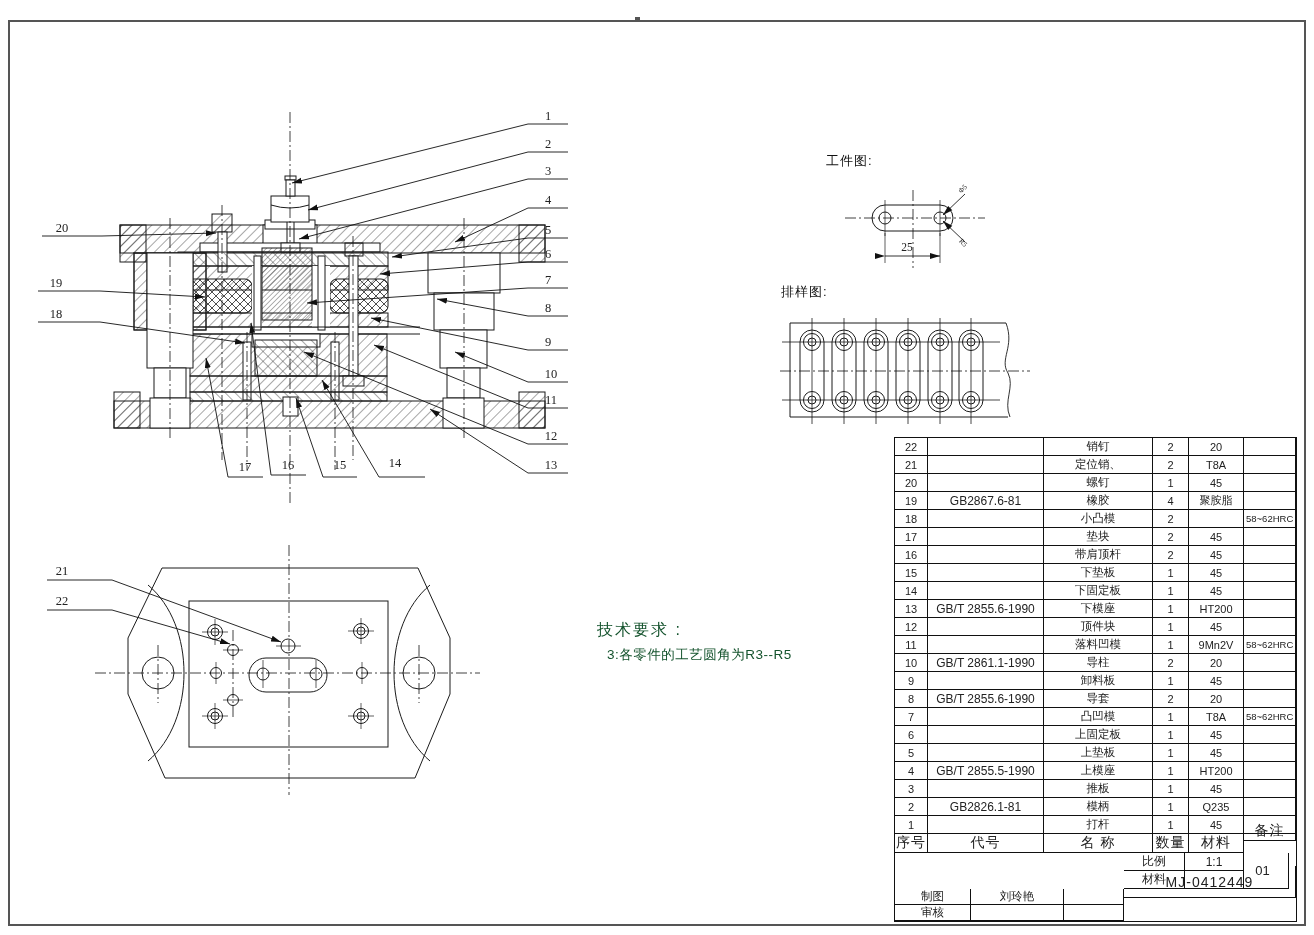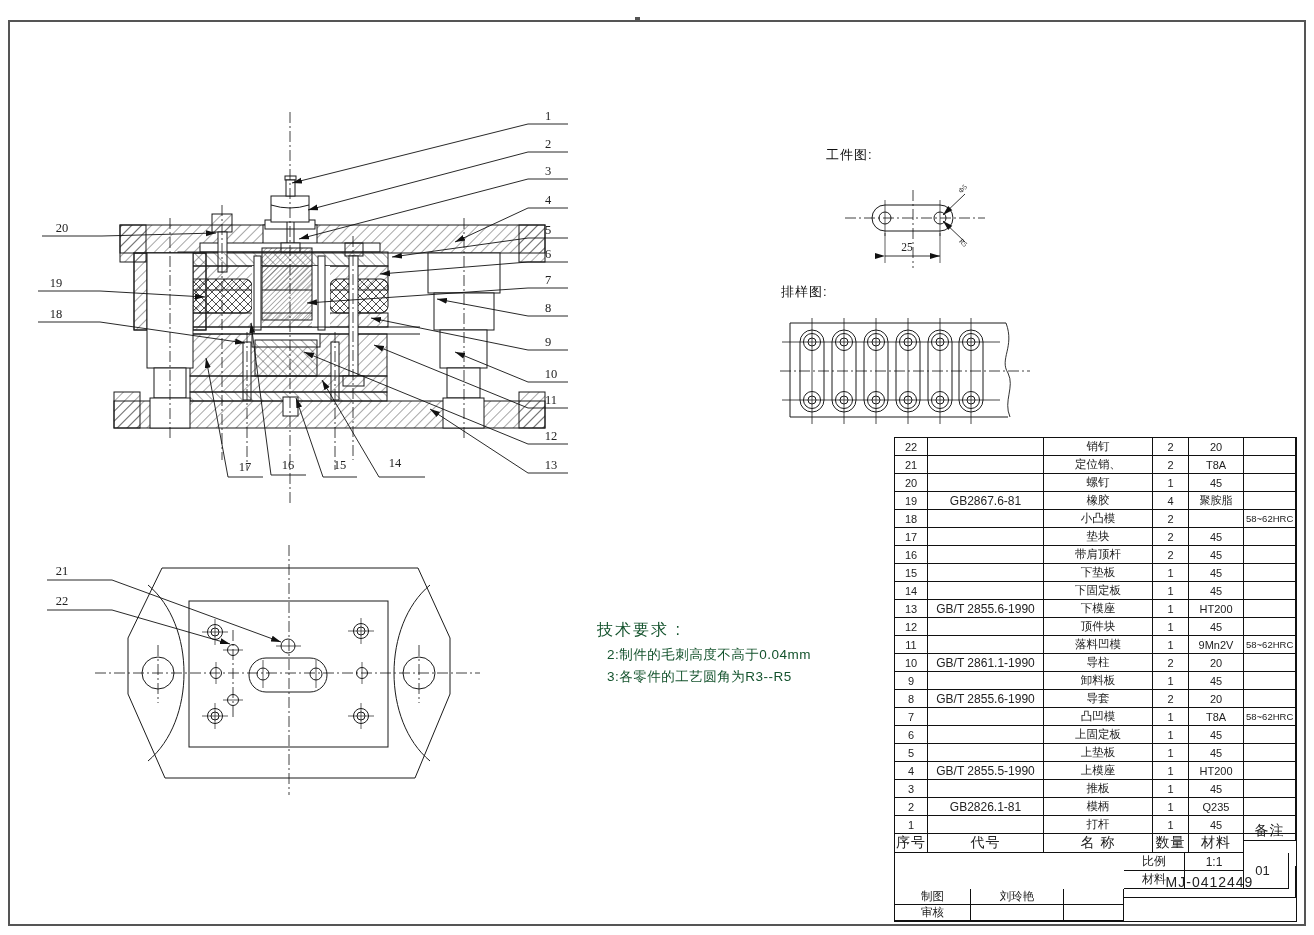--- a/index.html
+++ b/index.html
@@ -295,26 +295,25 @@
         <use href="#st" x="64"></use>
       <use href="#st" x="96"></use>
         <use href="#st" x="128"></use>
         <use href="#st" x="159"></use>
       <line x1="782" y1="342" x2="1000" y2="342" stroke-width="0.8"></line>
       <line x1="782" y1="400" x2="1000" y2="400" stroke-width="0.8"></line>
     </g>
     <line x1="780" y1="371" x2="1030" y2="371" stroke="#111" stroke-width="0.8" stroke-dasharray="11 3 2 3"></line>
   </svg>
 
-  <div class="lbl" style="left:826px;top:146px;">工件图:</div>
+  <div class="lbl" style="left:826px;top:152px;">工件图:</div>
   <div class="lbl" style="left:781px;top:283px;">排样图:</div>
 
   <div class="tech">
     <div class="tech-title">技术要求 :</div>
-    <div class="tech-item">2:制件的毛刺高度不高于0.04mm</div>
     <div class="tech-item">3:各零件的工艺圆角为R3--R5</div>
   </div>
 
   <div class="bom">
     <div id="bom-rows">
         <div class="cell" style="left: 0px; top: 0px; width: 33px; height: 18px;">22</div>
         <div class="cell code" style="left: 33px; top: 0px; width: 116px; height: 18px;"></div>
         <div class="cell name" style="left: 149px; top: 0px; width: 109px; height: 18px;">销钉</div>
         <div class="cell" style="left: 258px; top: 0px; width: 36px; height: 18px;">2</div>
         <div class="cell" style="left: 294px; top: 0px; width: 55px; height: 18px;">20</div>

